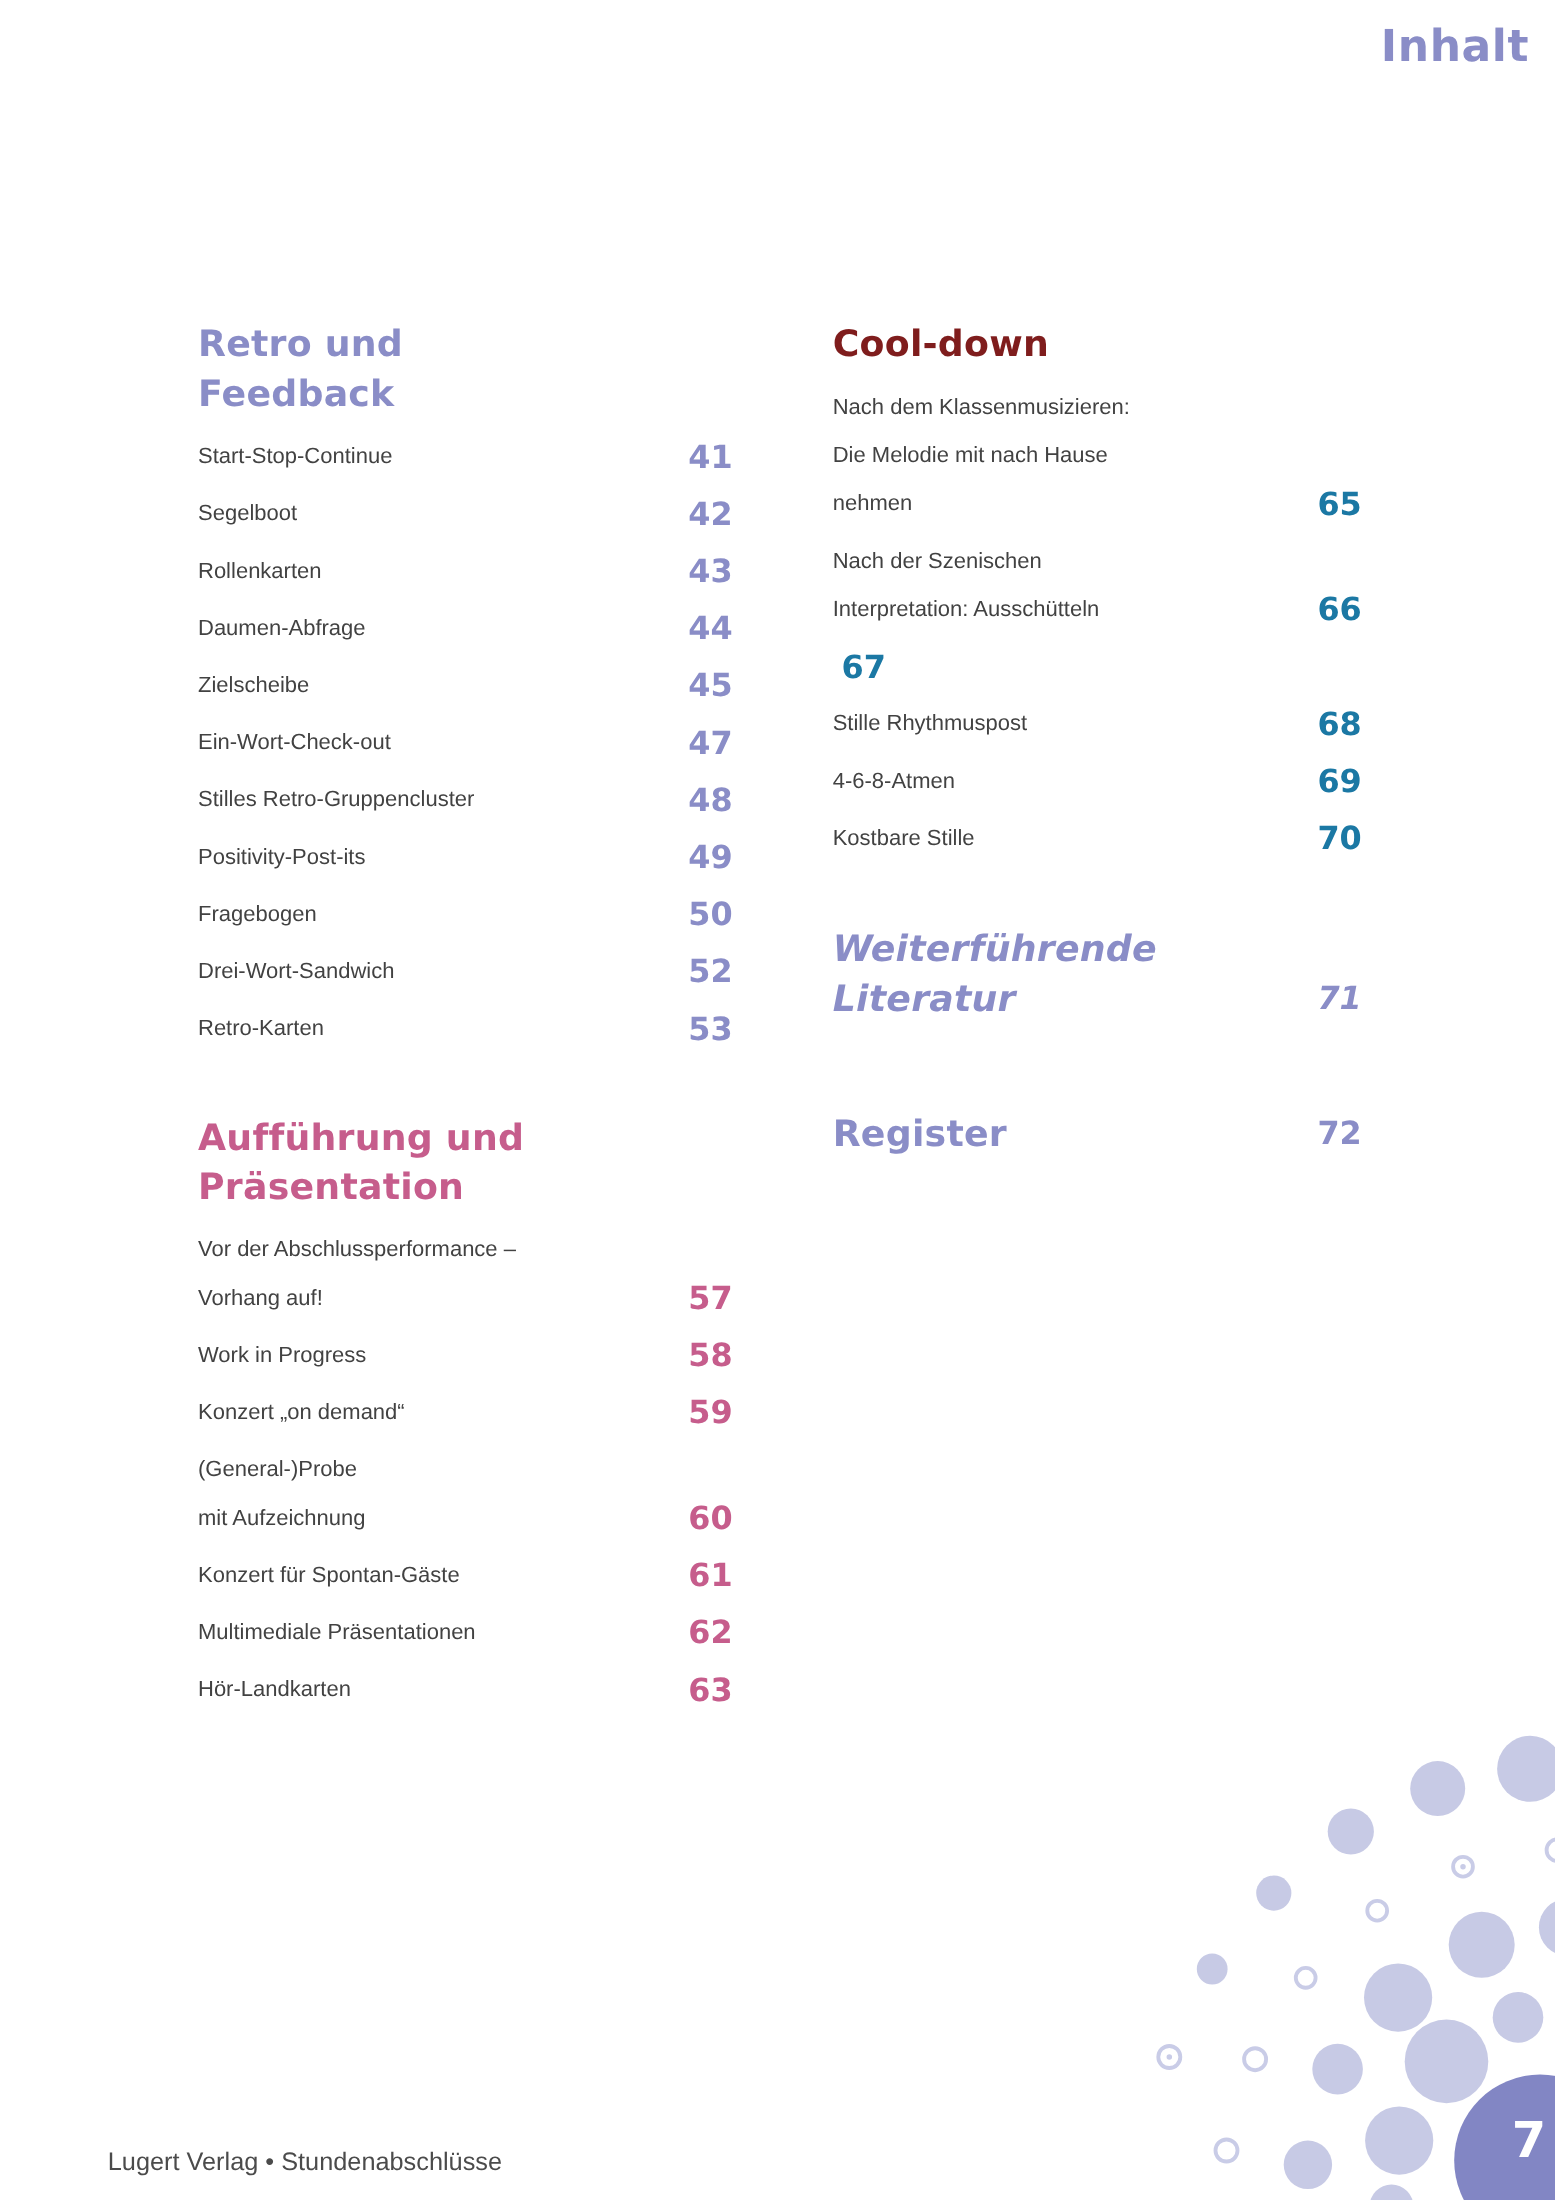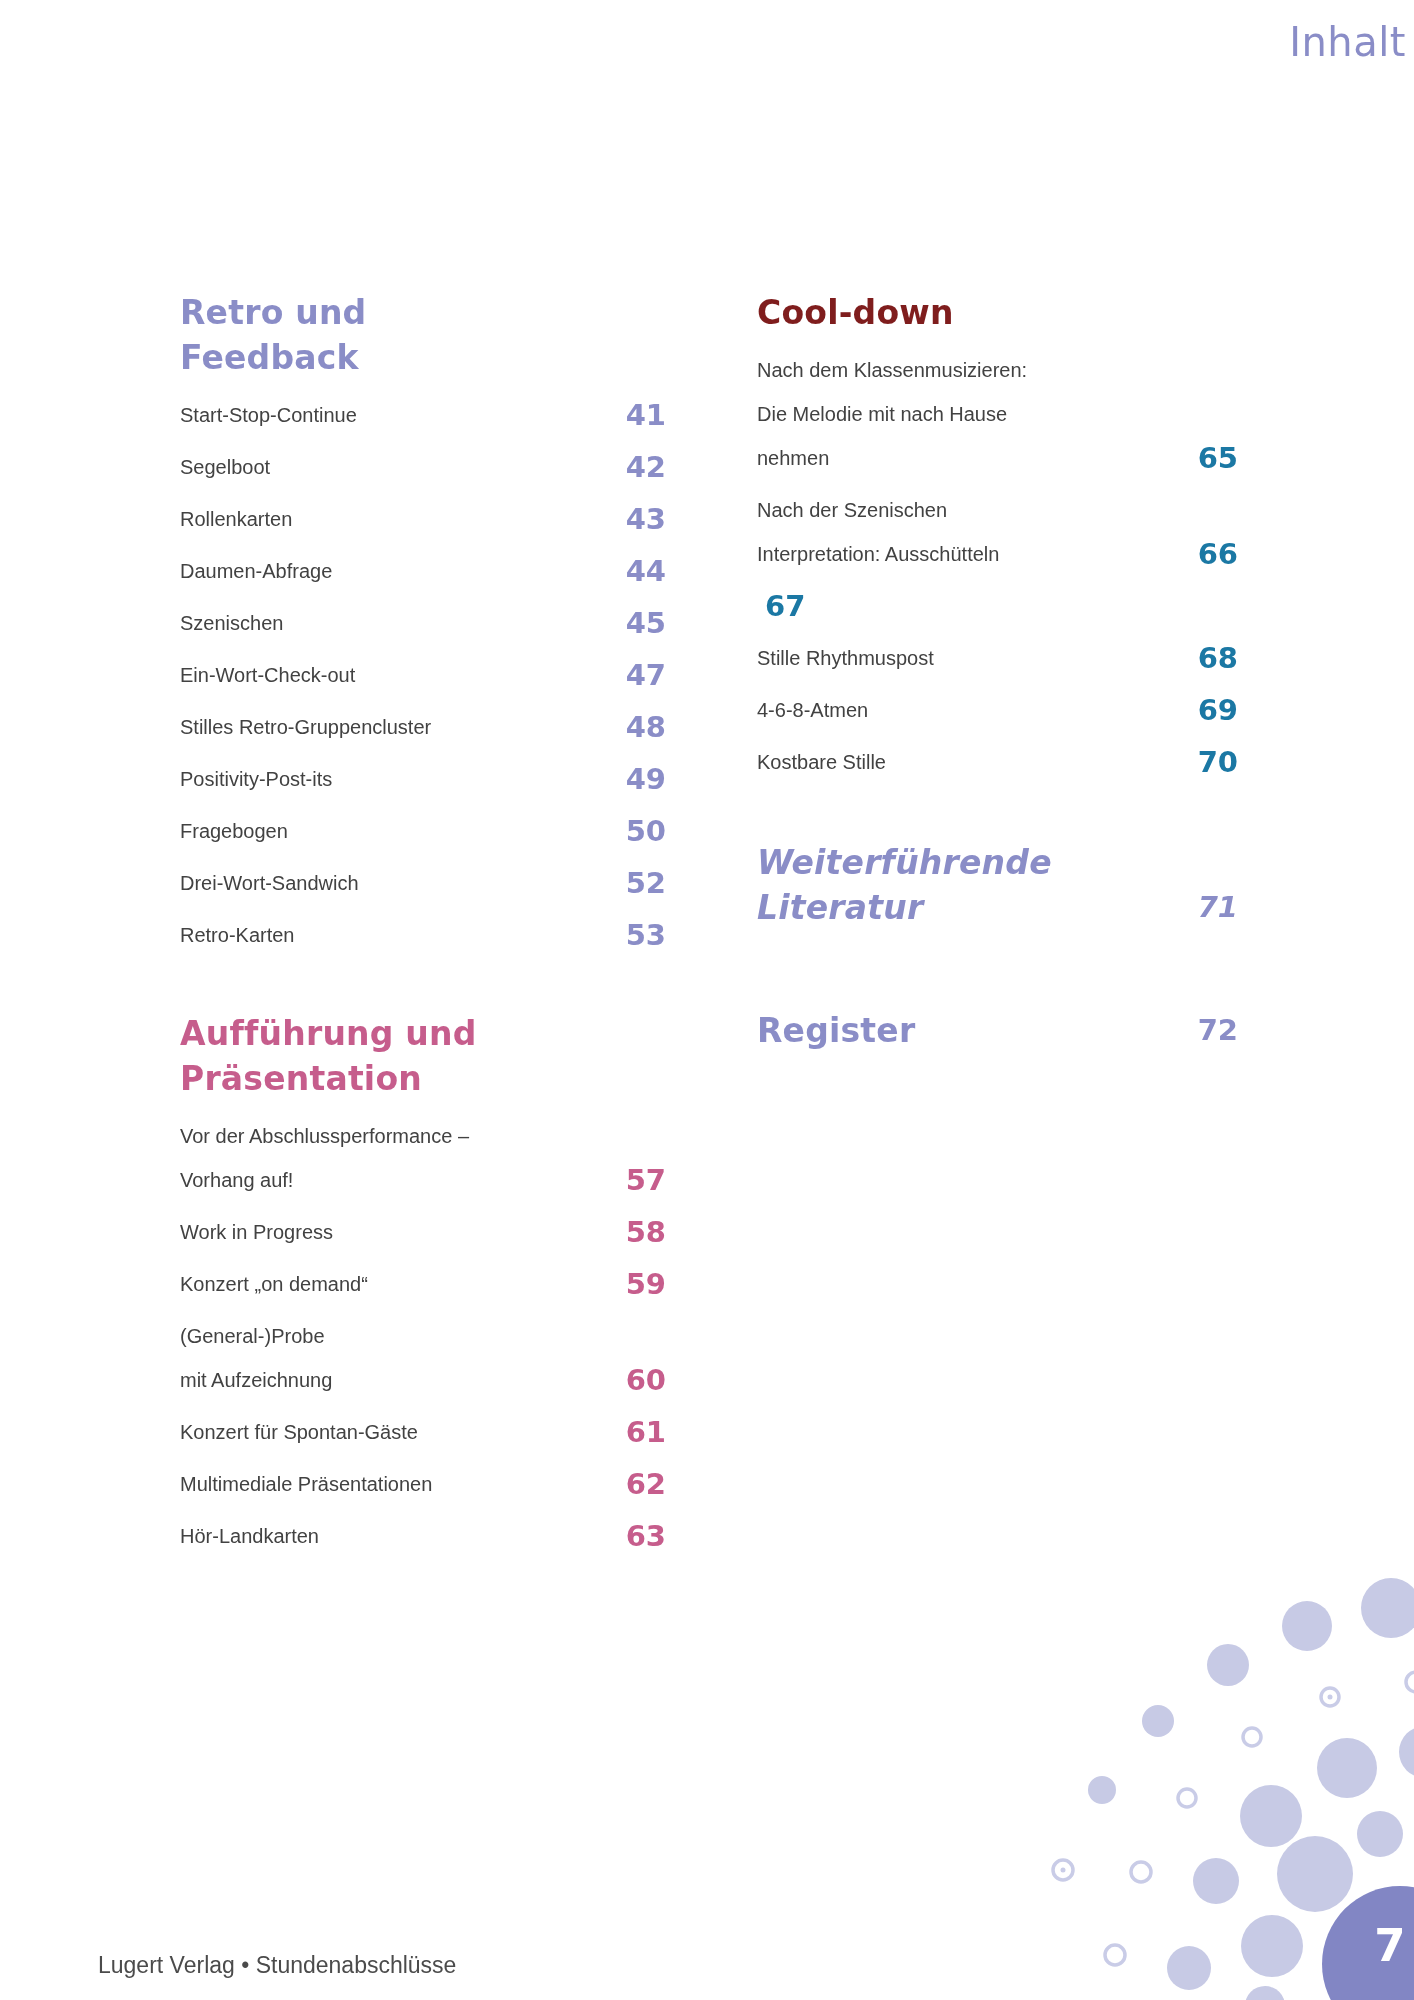--- a/index.html
+++ b/index.html
@@ -7,23 +7,23 @@
     position:relative;
     width:1414px; height:2000px;
     background:#ffffff;
     overflow:hidden;
     font-family:"Liberation Sans", sans-serif;
     margin:0 auto;
   }
 
   
   .page-title {
-    position:absolute; top:18px; right:8px;
-    font-family:"DejaVu Sans", sans-serif;
-    font-weight:normal; font-size:40px; line-height:48px;
+    position:absolute; top:18px; right:24px;
+    font-family:"DejaVu Sans", sans-serif;
+    font-weight:bold; font-size:40px; line-height:48px;
     color:#8a8dc7; letter-spacing:0.5px;
   }
 
   
   .col { position:absolute; top:290px; }
   .col-left  { left:180px; width:486px; }
   .col-right { left:757px; width:481px; }
 
   .section-heading {
     font-family:"DejaVu Sans", sans-serif;
@@ -98,21 +98,21 @@
       </div>
       <div class="entry">
         <span class="entry-label">Rollenkarten</span>
         <span class="entry-page">43</span>
       </div>
       <div class="entry">
         <span class="entry-label">Daumen-Abfrage</span>
         <span class="entry-page">44</span>
       </div>
       <div class="entry">
-        <span class="entry-label">Szenischen</span>
+        <span class="entry-label">Zielscheibe</span>
         <span class="entry-page">45</span>
       </div>
       <div class="entry">
         <span class="entry-label">Ein-Wort-Check-out</span>
         <span class="entry-page">47</span>
       </div>
       <div class="entry">
         <span class="entry-label">Stilles Retro-Gruppencluster</span>
         <span class="entry-page">48</span>
       </div>

